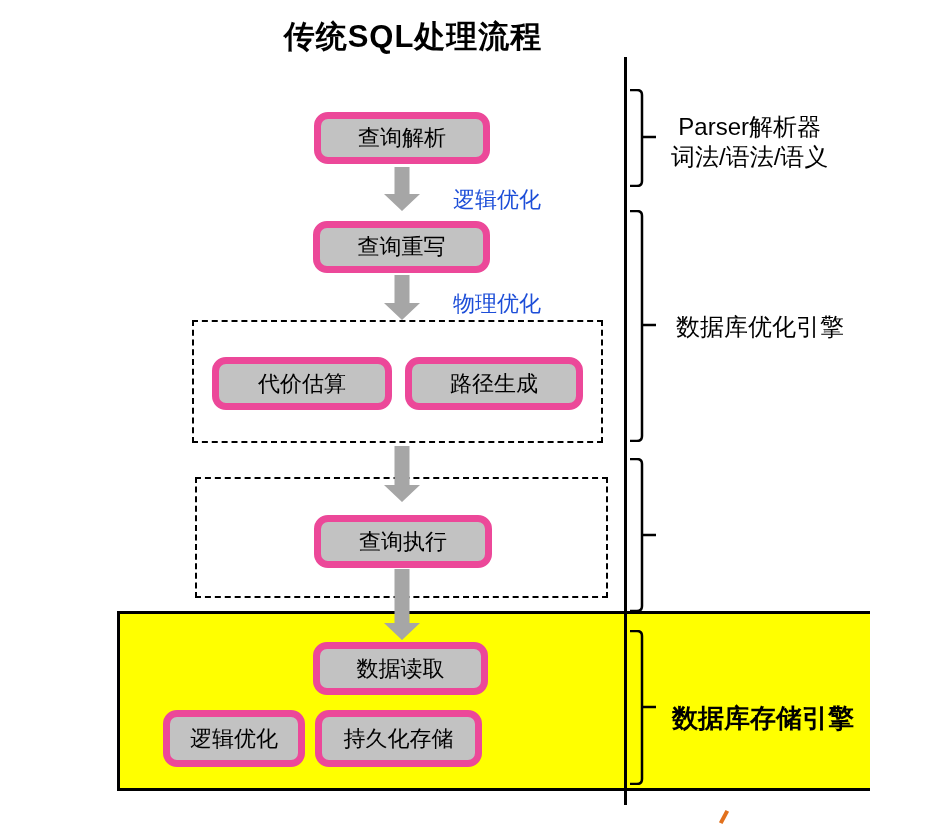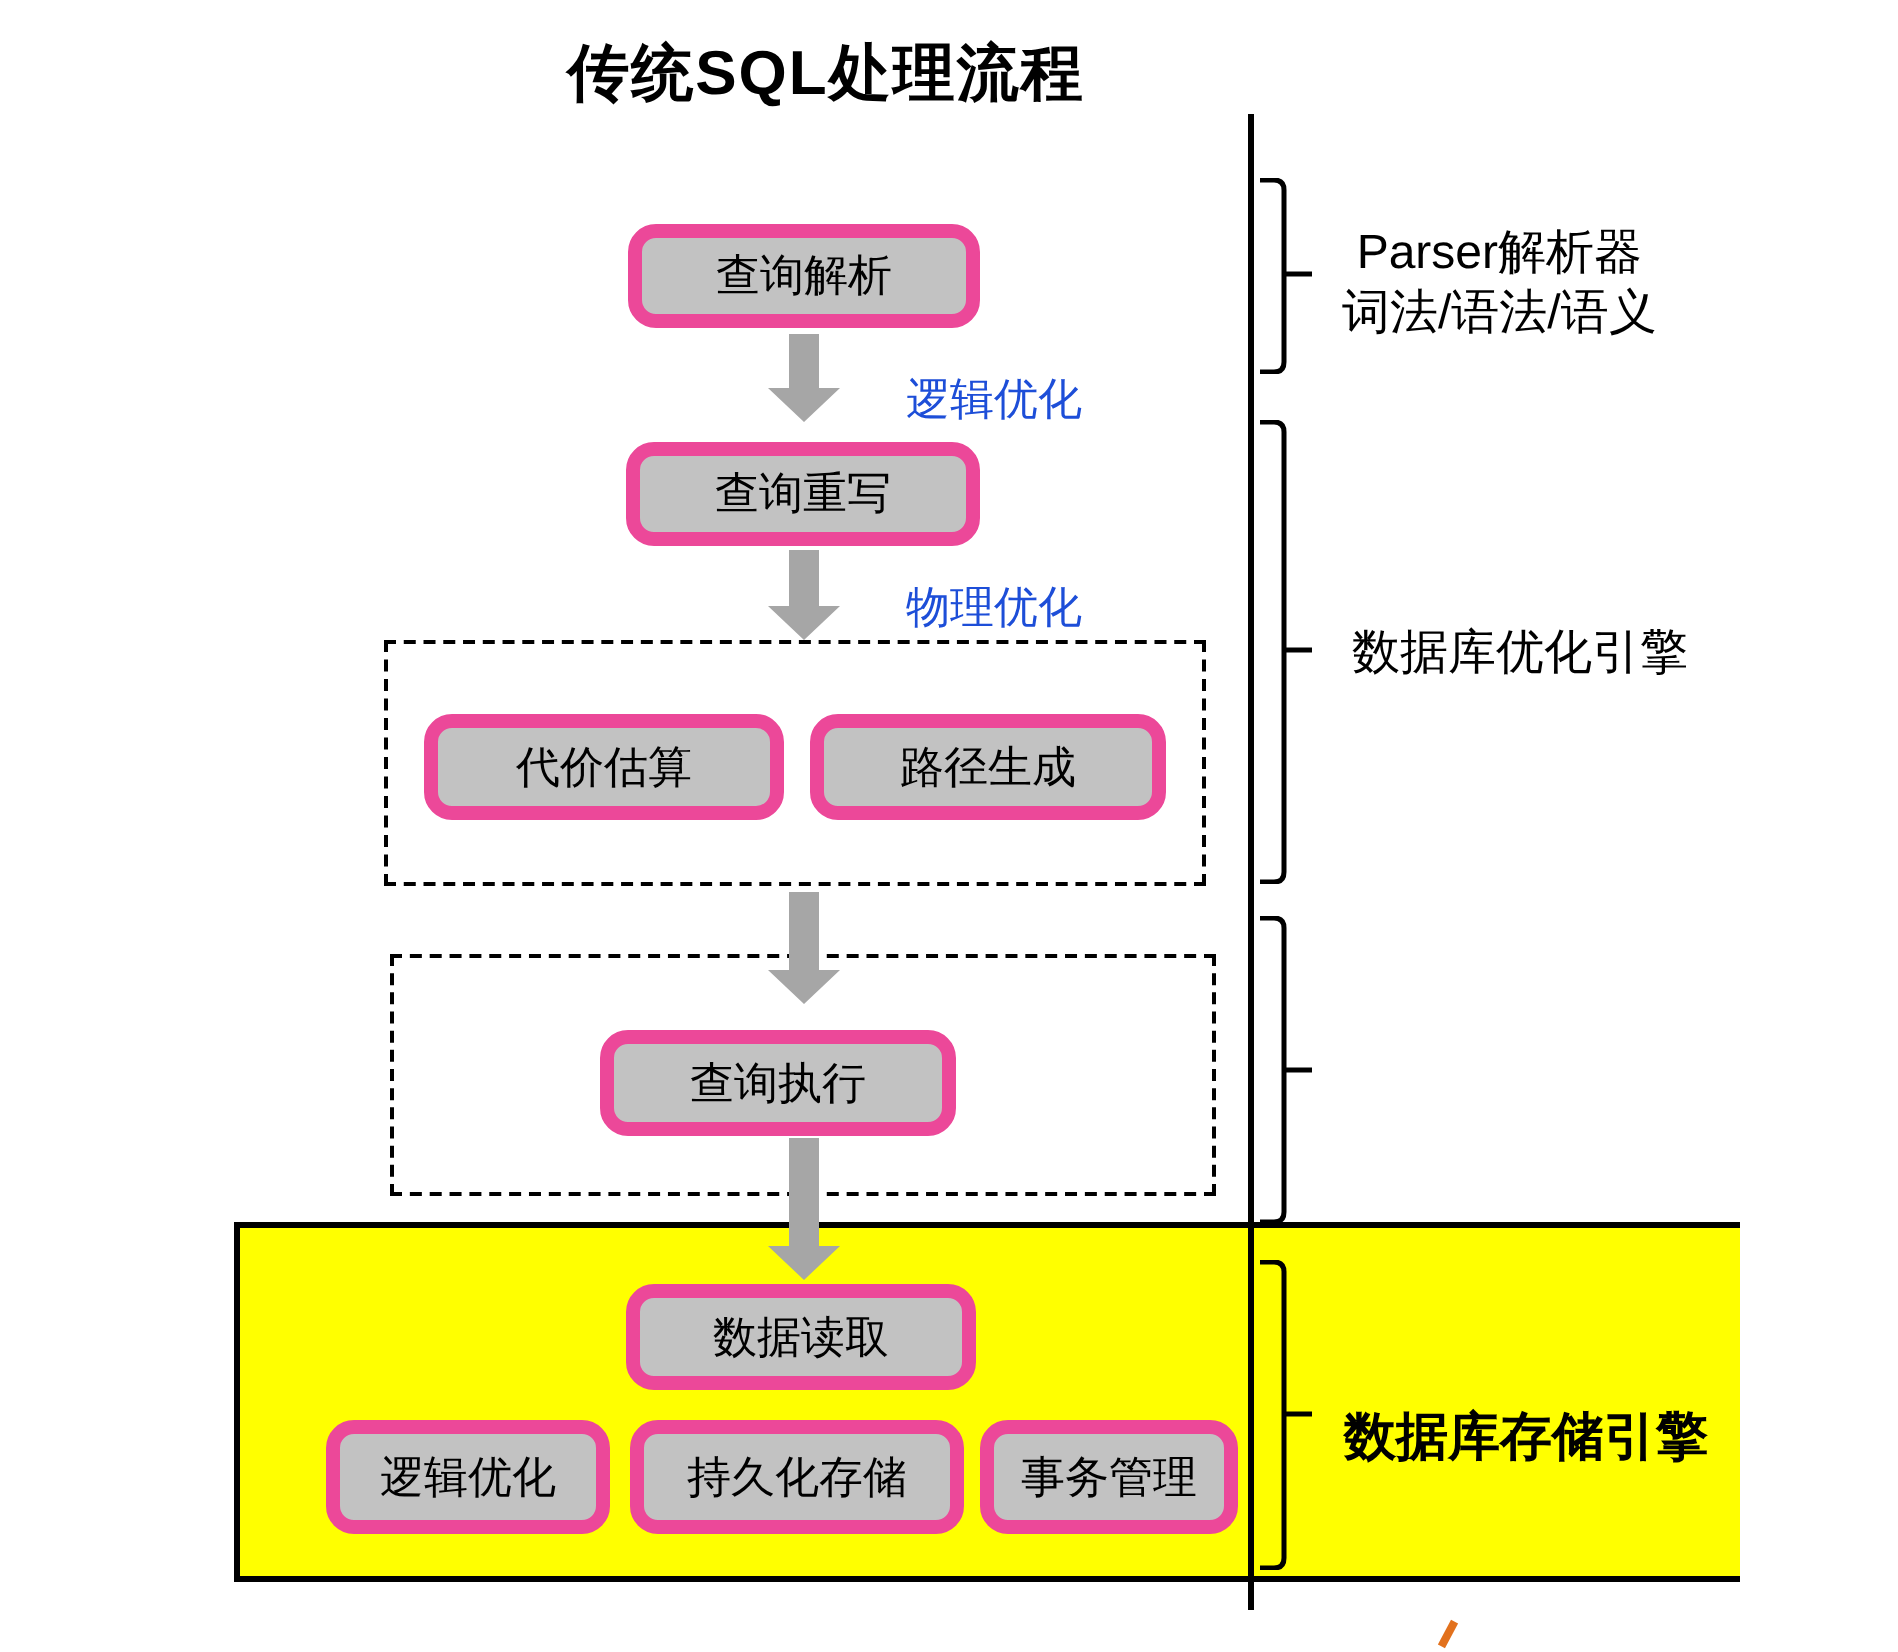--- a/index.html
+++ b/index.html
@@ -95,39 +95,36 @@
   </div>
 
   <div class="abs gbox" style="left:212px; top:357px; width:180px; height:53px;">
     <span>代价估算</span>
   </div>
 
   <div class="abs gbox" style="left:405px; top:357px; width:178px; height:53px;">
     <span>路径生成</span>
   </div>
 
-  <div class="abs gbox" style="left:300px; top:515px; width:178px; height:53px;">
+  <div class="abs gbox" style="left:314px; top:515px; width:178px; height:53px;">
     <span>查询执行</span>
   </div>
 
   <div class="abs gbox" style="left:313px; top:642px; width:175px; height:53px;">
     <span>数据读取</span>
   </div>
 
   <div class="abs gbox" style="left:163px; top:710px; width:142px; height:57px;">
     <span>逻辑优化</span>
   </div>
 
   <div class="abs gbox" style="left:315px; top:710px; width:167px; height:57px;">
     <span>持久化存储</span>
   </div>
 
-  <div class="abs gbox" style="left:490px; top:710px; width:129px; height:57px;">
-    <span>事务管理</span>
-  </div>
 
   <svg class="abs arrow" style="left:384px; top:167px;" width="36" height="44">
     <polygon points="10.5,0 25.5,0 25.5,27 36,27 18,44 0,27 10.5,27" fill="#a6a6a6"></polygon>
   </svg>
 
   <svg class="abs arrow" style="left:384px; top:275px;" width="36" height="45">
     <polygon points="10.5,0 25.5,0 25.5,28 36,28 18,45 0,28 10.5,28" fill="#a6a6a6"></polygon>
   </svg>
 
   <svg class="abs arrow" style="left:384px; top:446px;" width="36" height="56">

